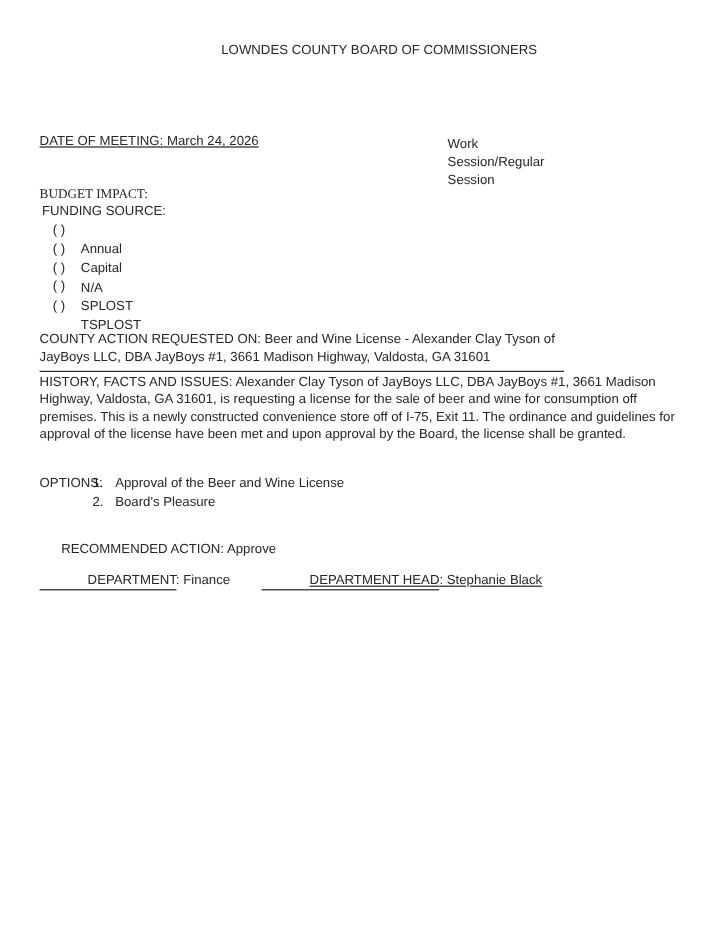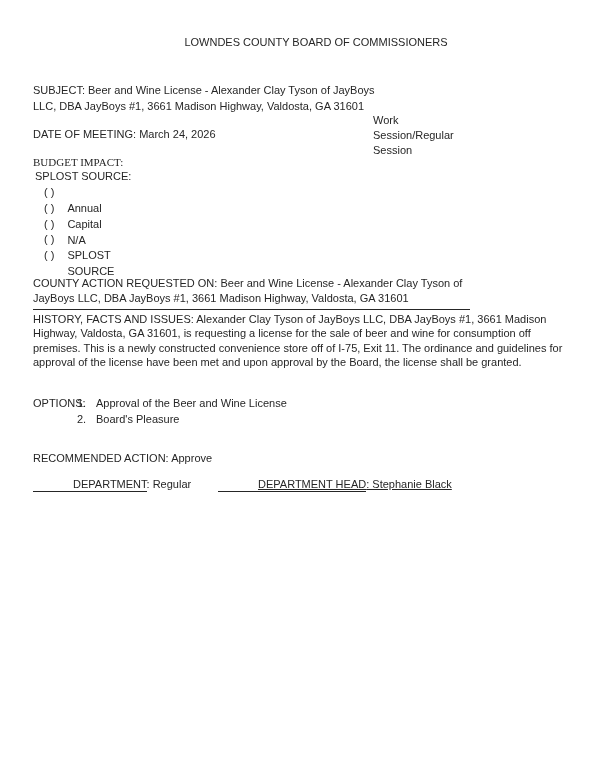--- a/index.html
+++ b/index.html
@@ -20,21 +20,21 @@
     line-height: 17px;
   }
   .subject-block {
     left: 33px; top: 83px; width: 360px;
     line-height: 15.5px;
   }
   .session-block {
     left: 373px; top: 113px; width: 100px;
     line-height: 15px;
   }
-  .date-line   { left: 33px; top: 128px; }
+  .date-line   { left: 33px; top: 112px; text-decoration: underline; }
   .budget-line { left: 33px; top: 156px; font-family: Liberation Serif, serif; }
   .funding-line{ left: 35px; top: 170px; }
   .funding-list{ left: 44px; top: 186px; }
   .funding-row { height: 15.8px; display: flex; align-items: flex-start; }
   .funding-row .box   { display: inline-block; white-space: pre; }
   .funding-row .label { display: inline-block; margin-left: 13px; margin-top: 16px; }
   .county-action {
     left: 33px; top: 276px; width: 437px;
     line-height: 15px;
     border-bottom: 1px solid #262626;
@@ -43,75 +43,71 @@
   .history-block {
     left: 33px; top: 312px; width: 541px;
     line-height: 14.4px;
     text-align: left;
   }
   .options-block { left: 33px; top: 396px; line-height: 15.5px; }
   .options-row { display: flex; }
   .options-label { width: 44px; }
   .option-item { display: flex; }
   .option-num { width: 13px; margin-right: 6px; text-align: left; }
-  .recommended-line { left: 33px; top: 452px; }
+  .recommended-line { left: 51px; top: 452px; }
   .department-line  { left: 33px; top: 478px; width: 540px; }
   .dept-head-group  { position: absolute; left: 185px; top: 0; text-decoration: underline; }
   .u { border-bottom: 1px solid #262626; padding-bottom: 1px; padding-left: 40px; }
   .admin-line { left: 33px; top: 504px; }
   span { display: inline; }
 </style>
 </head>
 <body>
 
 <div class="page">
 
   <div class="abs doc-title">
     <div>LOWNDES COUNTY BOARD OF COMMISSIONERS</div>
   </div>
 
-  <div class="abs subject-block">
-    <div>SUBJECT: Beer and Wine License - Alexander Clay Tyson of JayBoys</div>
-    <div>LLC, DBA JayBoys #1, 3661 Madison Highway, Valdosta, GA 31601</div>
-  </div>
 
   <div class="abs session-block">
     <div>Work</div>
     <div>Session/Regular</div>
     <div>Session</div>
   </div>
 
   <div class="abs date-line">
     <span>DATE OF MEETING:</span>
     <span>March 24, 2026</span>
   </div>
 
   <div class="abs budget-line">BUDGET IMPACT:</div>
-  <div class="abs funding-line">SPLOST SOURCE:</div>
+  <div class="abs funding-line">FUNDING SOURCE:</div>
 
   <div class="abs funding-list">
     <div class="funding-row">
       <span class="box">( )</span>
       <span class="label">Annual</span>
     </div>
     <div class="funding-row">
       <span class="box">( )</span>
       <span class="label">Capital</span>
     </div>
     <div class="funding-row">
       <span class="box">( )</span>
       <span class="label">N/A</span>
     </div>
     <div class="funding-row">
       <span class="box">( )</span>
       <span class="label">SPLOST</span>
     </div>
     <div class="funding-row">
       <span class="box">( )</span>
-      <span class="label">SOURCE</span>
+      <span class="label">TSPLOST</span>
     </div>
   </div>
 
   <div class="abs county-action">
     <div>COUNTY ACTION REQUESTED ON: Beer and Wine License - Alexander Clay Tyson of</div>
     <div>JayBoys LLC, DBA JayBoys #1, 3661 Madison Highway, Valdosta, GA 31601</div>
   </div>
 
   <div class="abs history-block">
     <span>HISTORY, FACTS AND ISSUES:</span><span> Alexander Clay Tyson of JayBoys LLC, DBA JayBoys #1, 3661 Madison Highway, Valdosta, GA 31601, is requesting a license for the sale of beer and wine for consumption off premises. This is a newly constructed convenience store off of I-75, Exit 11. The ordinance and guidelines for approval of the license have been met and upon approval by the Board, the license shall be granted.</span>
@@ -132,20 +128,20 @@
       </div>
     </div>
   </div>
 
   <div class="abs recommended-line">
     <span>RECOMMENDED ACTION:</span>
     <span>Approve</span>
   </div>
 
   <div class="abs department-line">
-    <span class="u">DEPARTMENT</span><span>: Regular</span>
+    <span class="u">DEPARTMENT</span><span>: Finance</span>
     <span class="dept-head-group">
       <span class="u">DEPARTMENT HEAD</span><span>: Stephanie Black</span>
     </span>
   </div>
 
 
 </div>
 
 </body></html>

